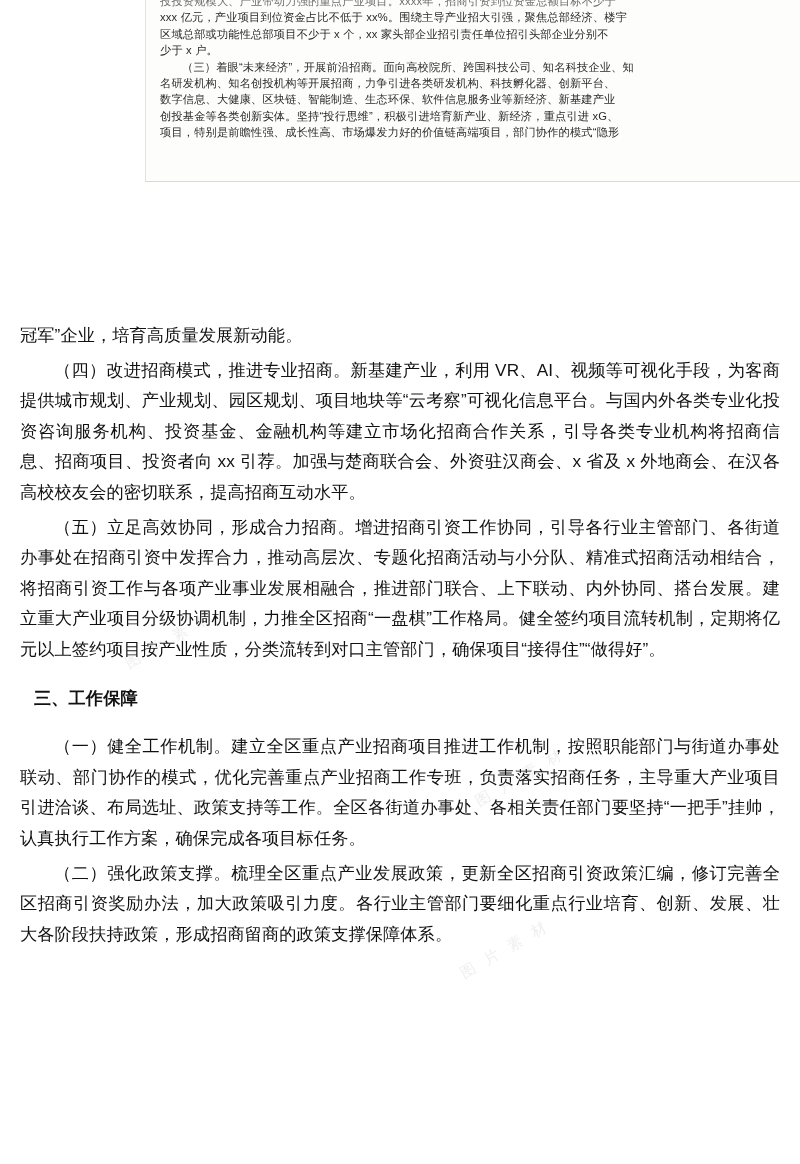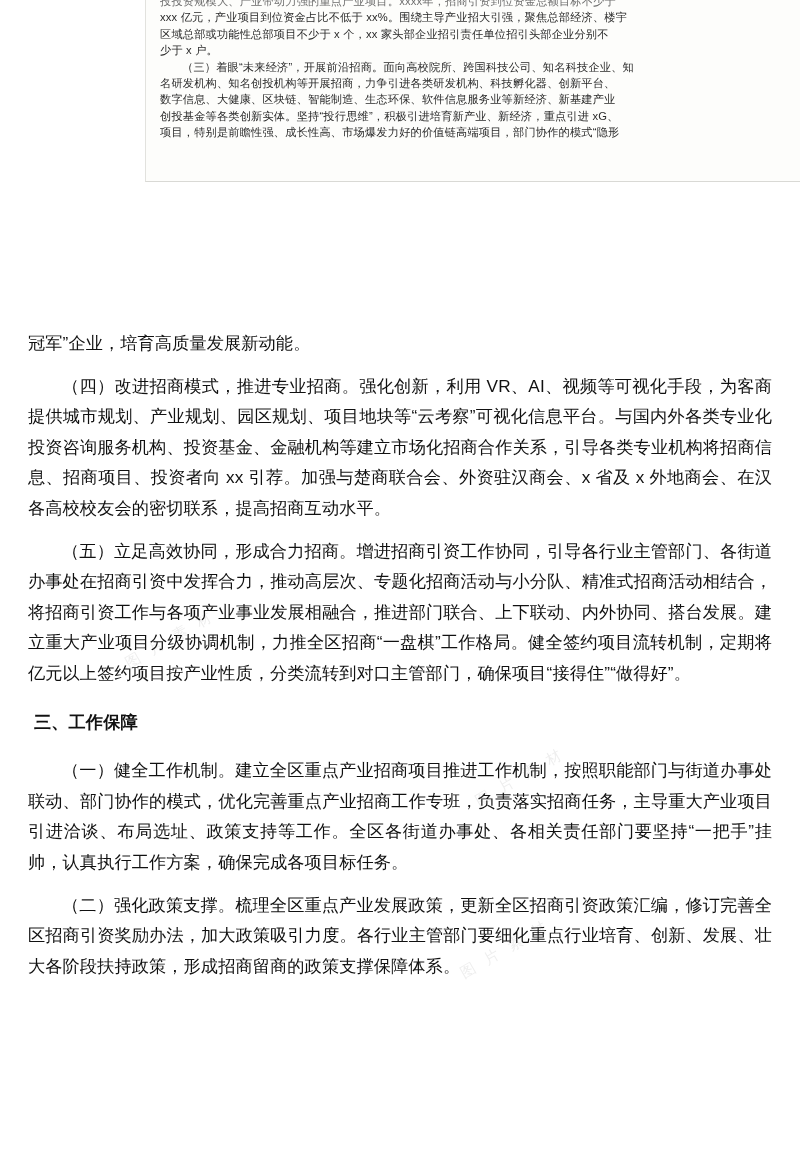--- a/index.html
+++ b/index.html
@@ -52,21 +52,21 @@
     position: absolute;
     left: 16px;
     top: 316px;
     width: 768px;
   }
   .para {
     font-size: 17.2px;
     line-height: 30.6px;
     color: #111111;
     text-align: justify;
-    margin: 12px;
+    margin: 4px;
     letter-spacing: 0.1px;
   }
   .para.indent {
     text-indent: 34px;
   }
   .heading {
     font-size: 17.2px;
     line-height: 30.6px;
     color: #111111;
     margin: 18px;
@@ -98,21 +98,21 @@
   <div class="pv-line">少于 x 户。</div>
   <div class="pv-line pv-indent">（三）着眼“未来经济”，开展前沿招商。面向高校院所、跨国科技公司、知名科技企业、知</div>
   <div class="pv-line">名研发机构、知名创投机构等开展招商，力争引进各类研发机构、科技孵化器、创新平台、</div>
   <div class="pv-line">数字信息、大健康、区块链、智能制造、生态环保、软件信息服务业等新经济、新基建产业</div>
   <div class="pv-line">创投基金等各类创新实体。坚持“投行思维”，积极引进培育新产业、新经济，重点引进 xG、</div>
   <div class="pv-line">项目，特别是前瞻性强、成长性高、市场爆发力好的价值链高端项目，部门协作的模式“隐形</div>
 </div>
 
 <div class="doc-body">
   <p class="para">冠军”企业，培育高质量发展新动能。</p>
-  <p class="para indent">（四）改进招商模式，推进专业招商。强化创新，利用 VR、AI、视频等可视化手段，为客商提供城市规划、产业规划、园区规划、项目地块等“云考察”可视化信息平台。与国内外各类专业化投资咨询服务机构、投资基金、金融机构等建立市场化招商合作关系，引导各类专业机构将招商信息、招商项目、投资者向 xx 引荐。加强与楚商联合会、外资驻汉商会、x 省及 x 外地商会、在汉各高校校友会的密切联系，提高招商互动水平。</p>
+  <p class="para indent">（四）改进招商模式，推进专业招商。新基建产业，利用 VR、AI、视频等可视化手段，为客商提供城市规划、产业规划、园区规划、项目地块等“云考察”可视化信息平台。与国内外各类专业化投资咨询服务机构、投资基金、金融机构等建立市场化招商合作关系，引导各类专业机构将招商信息、招商项目、投资者向 xx 引荐。加强与楚商联合会、外资驻汉商会、x 省及 x 外地商会、在汉各高校校友会的密切联系，提高招商互动水平。</p>
   <p class="para indent">（五）立足高效协同，形成合力招商。增进招商引资工作协同，引导各行业主管部门、各街道办事处在招商引资中发挥合力，推动高层次、专题化招商活动与小分队、精准式招商活动相结合，将招商引资工作与各项产业事业发展相融合，推进部门联合、上下联动、内外协同、搭台发展。建立重大产业项目分级协调机制，力推全区招商“一盘棋”工作格局。健全签约项目流转机制，定期将亿元以上签约项目按产业性质，分类流转到对口主管部门，确保项目“接得住”“做得好”。</p>
   <h2 class="heading">三、工作保障</h2>
   <p class="para indent">（一）健全工作机制。建立全区重点产业招商项目推进工作机制，按照职能部门与街道办事处联动、部门协作的模式，优化完善重点产业招商工作专班，负责落实招商任务，主导重大产业项目引进洽谈、布局选址、政策支持等工作。全区各街道办事处、各相关责任部门要坚持“一把手”挂帅，认真执行工作方案，确保完成各项目标任务。</p>
   <p class="para indent">（二）强化政策支撑。梳理全区重点产业发展政策，更新全区招商引资政策汇编，修订完善全区招商引资奖励办法，加大政策吸引力度。各行业主管部门要细化重点行业培育、创新、发展、壮大各阶段扶持政策，形成招商留商的政策支撑保障体系。</p>
 </div>
 
 <div class="wm wm-1">图 片 素 材</div>
 <div class="wm wm-2">图 片 素 材</div>
 <div class="wm wm-3">图 片 素 材</div>
 

